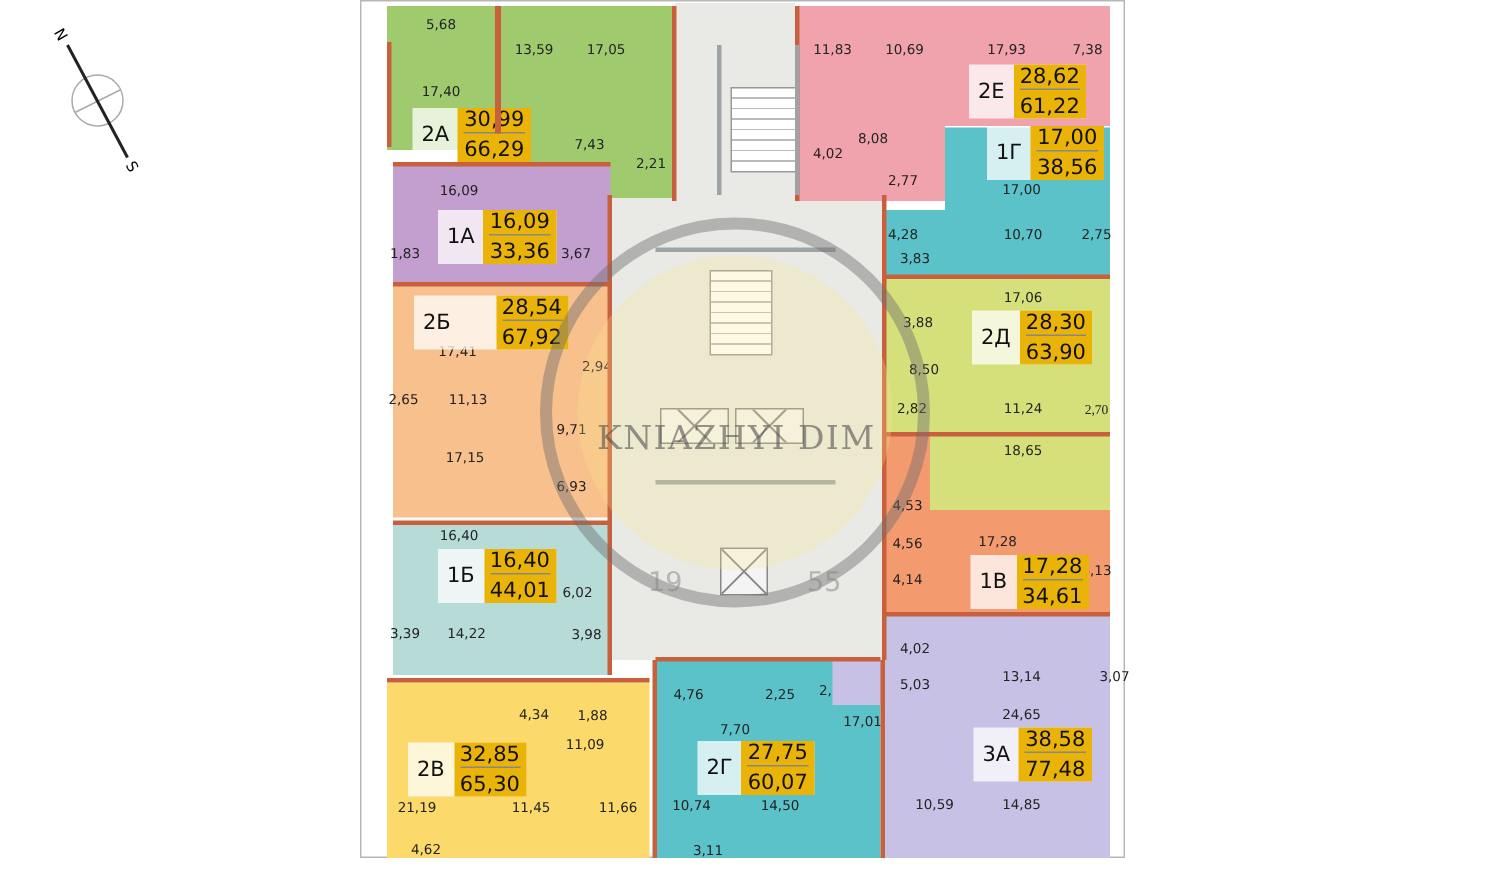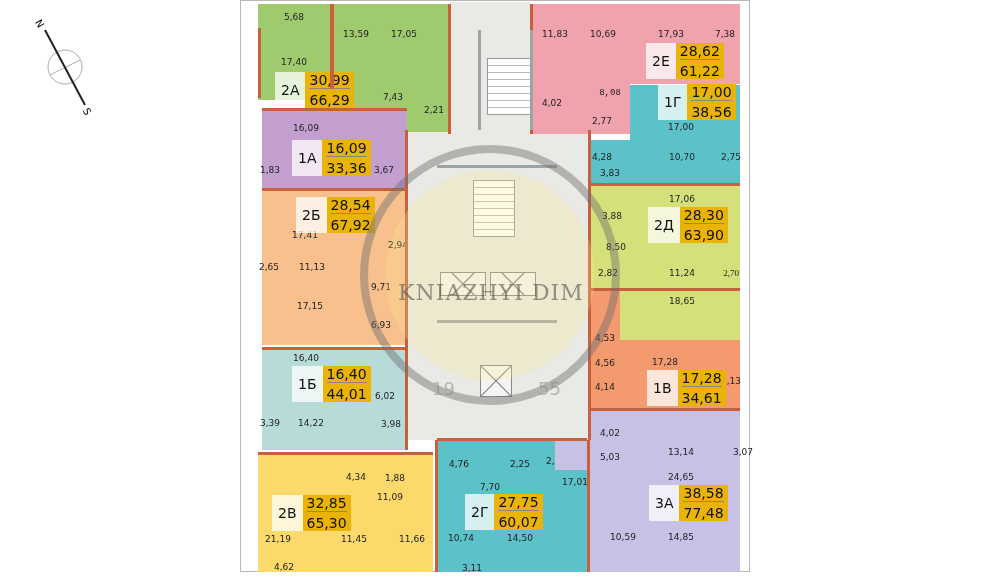--- a/index.html
+++ b/index.html
@@ -83,21 +83,21 @@
 
 <div>
   <div class="room" style="left:262px;top:190px;width:145px;height:155px;background:#f7c08c;"></div>
   <span class="lbl" style="left:305px;top:235px;">17,41</span>
   <span class="lbl" style="left:398px;top:245px;">2,94</span>
   <span class="lbl" style="left:269px;top:267px;">2,65</span>
   <span class="lbl" style="left:312px;top:267px;">11,13</span>
   <span class="lbl" style="left:381px;top:287px;">9,71</span>
   <span class="lbl" style="left:310px;top:306px;">17,15</span>
   <span class="lbl" style="left:381px;top:325px;">6,93</span>
-  <div class="badge" style="left:296px;top:197px;">
+  <div class="badge" style="left:276px;top:197px;gap:24px;">
     <span class="code">2Б</span>
     <div class="nums">
         <span class="top">28,54</span>
         <span>67,92</span>
       </div>
   </div>
 </div>
 
 <div>
   <div class="room" style="left:262px;top:350px;width:145px;height:100px;background:#b7dcd8;"></div>
@@ -224,21 +224,21 @@
 </div>
 
 <div>
   <div class="room" style="left:532px;top:4px;width:208px;height:80px;background:#f0a3ad;"></div>
   <div class="room" style="left:532px;top:84px;width:98px;height:50px;background:#f0a3ad;"></div>
   <span class="lbl" style="left:555px;top:34px;">11,83</span>
   <span class="lbl" style="left:603px;top:34px;">10,69</span>
   <span class="lbl" style="left:671px;top:34px;">17,93</span>
   <span class="lbl" style="left:725px;top:34px;">7,38</span>
   <span class="lbl" style="left:552px;top:103px;">4,02</span>
-  <span class="lbl" style="left:610px;top:93px;font-family:Liberation Mono, monospace;">8,08</span>
+  <span class="lbl" style="left:582px;top:93px;">8,08</span>
   <span class="lbl" style="left:602px;top:121px;">2,77</span>
   <div class="badge" style="left:646px;top:43px;">
     <span class="code">2Е</span>
     <div class="nums">
         <span class="top">28,62</span>
         <span>61,22</span>
       </div>
   </div>
 </div>
 

